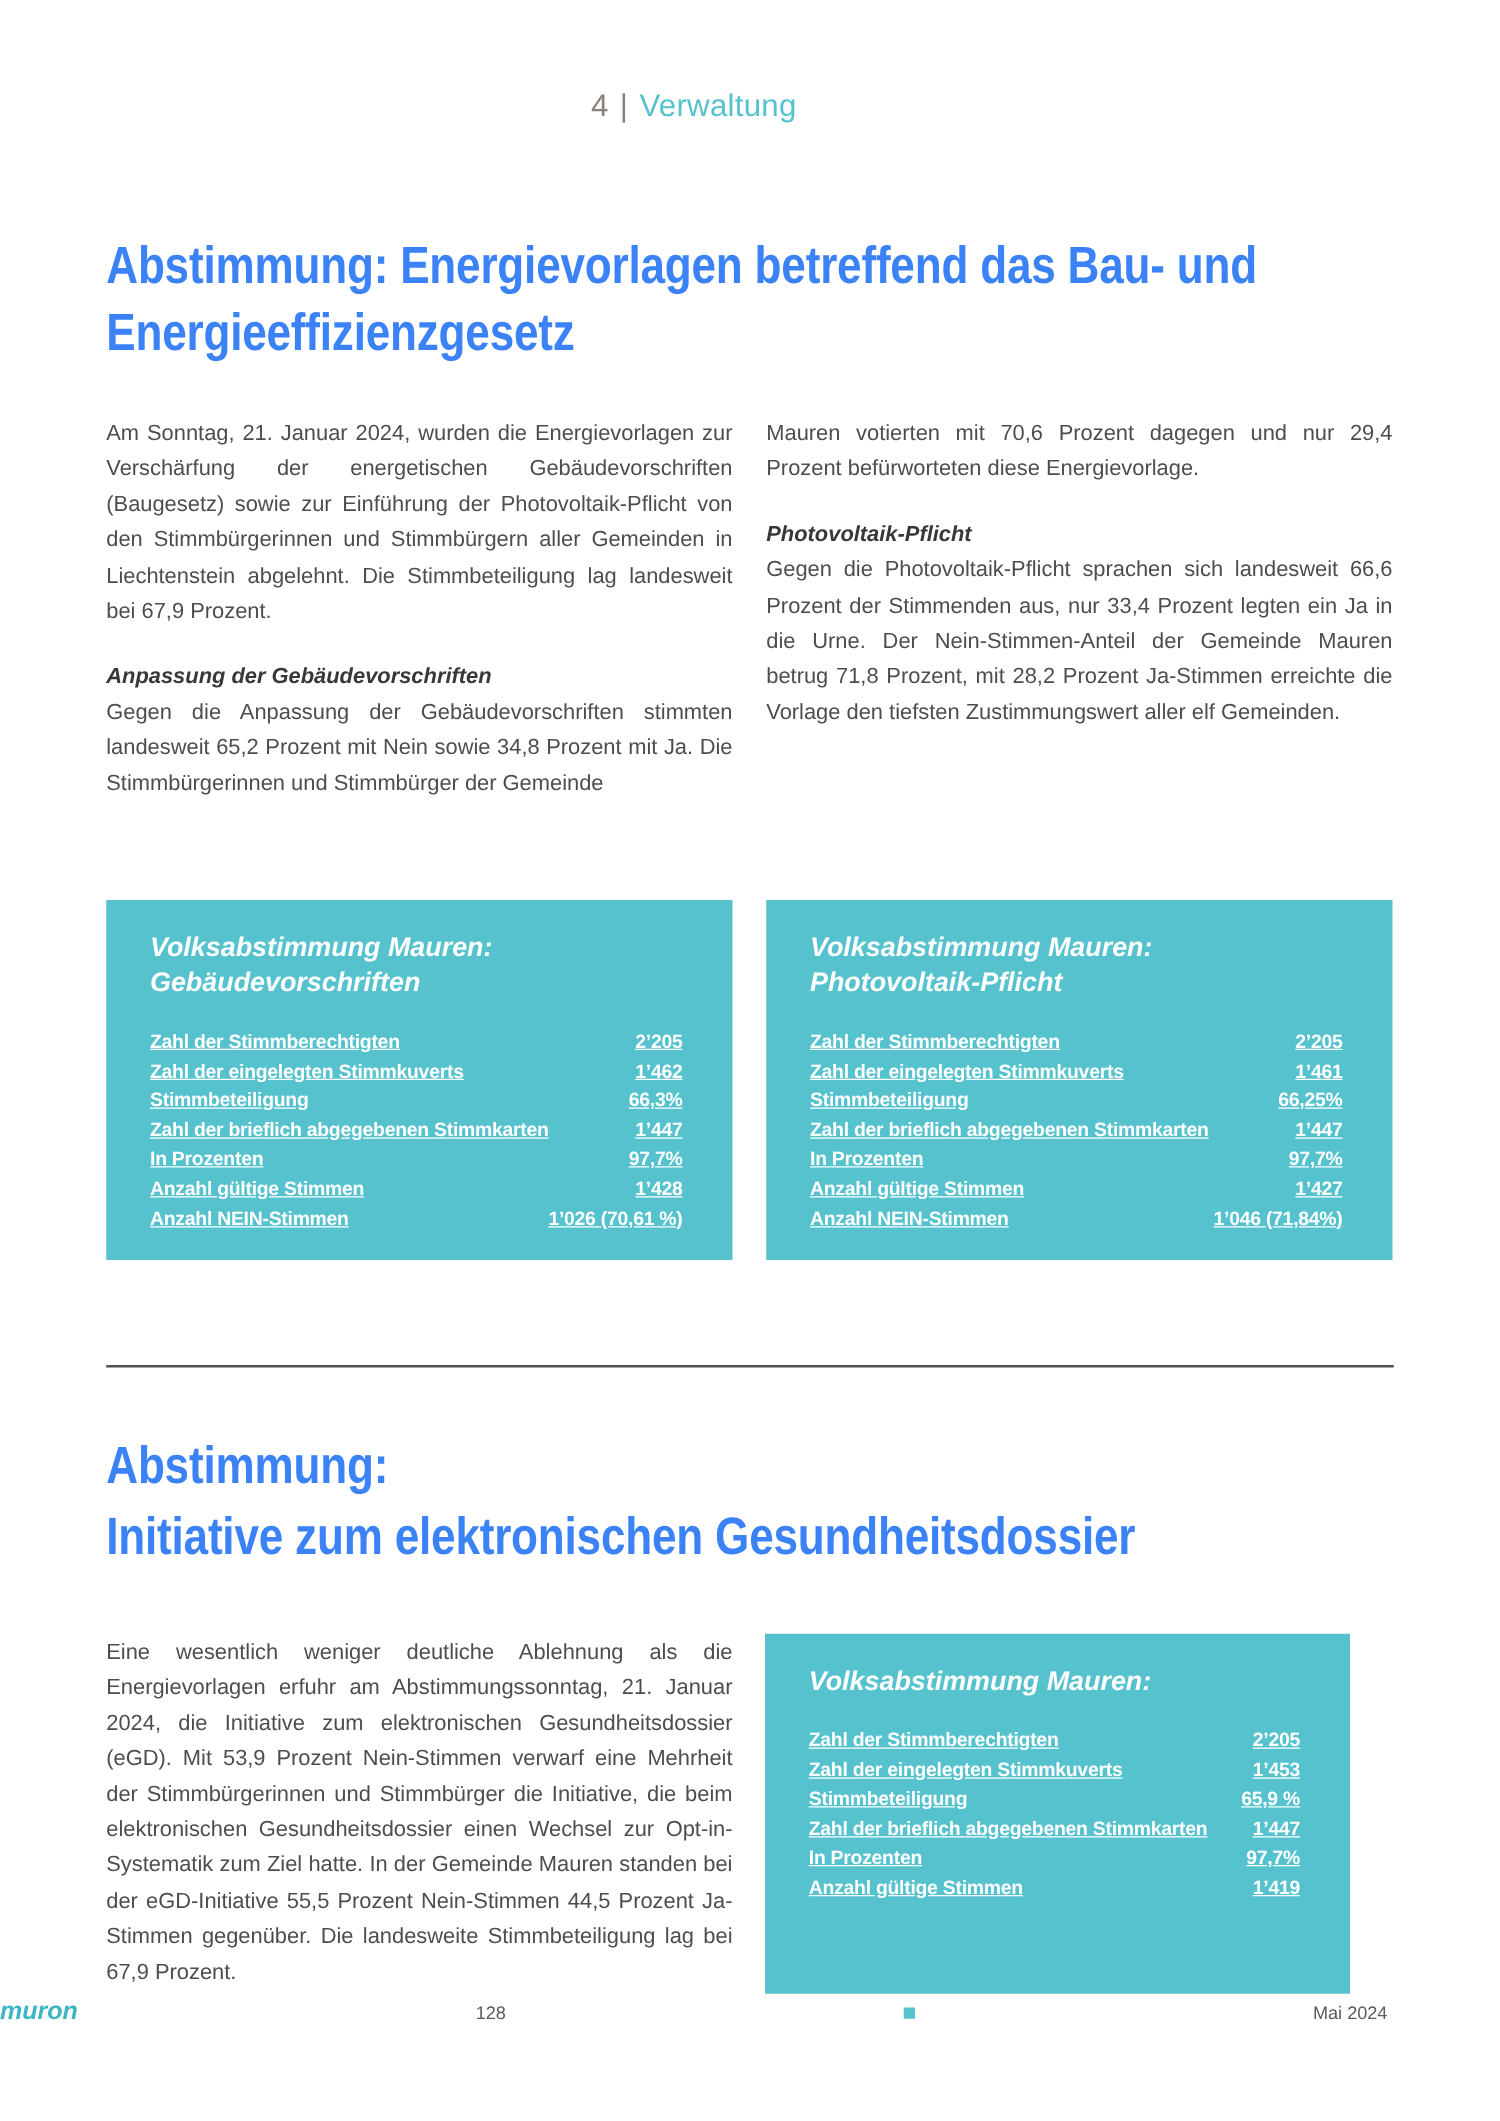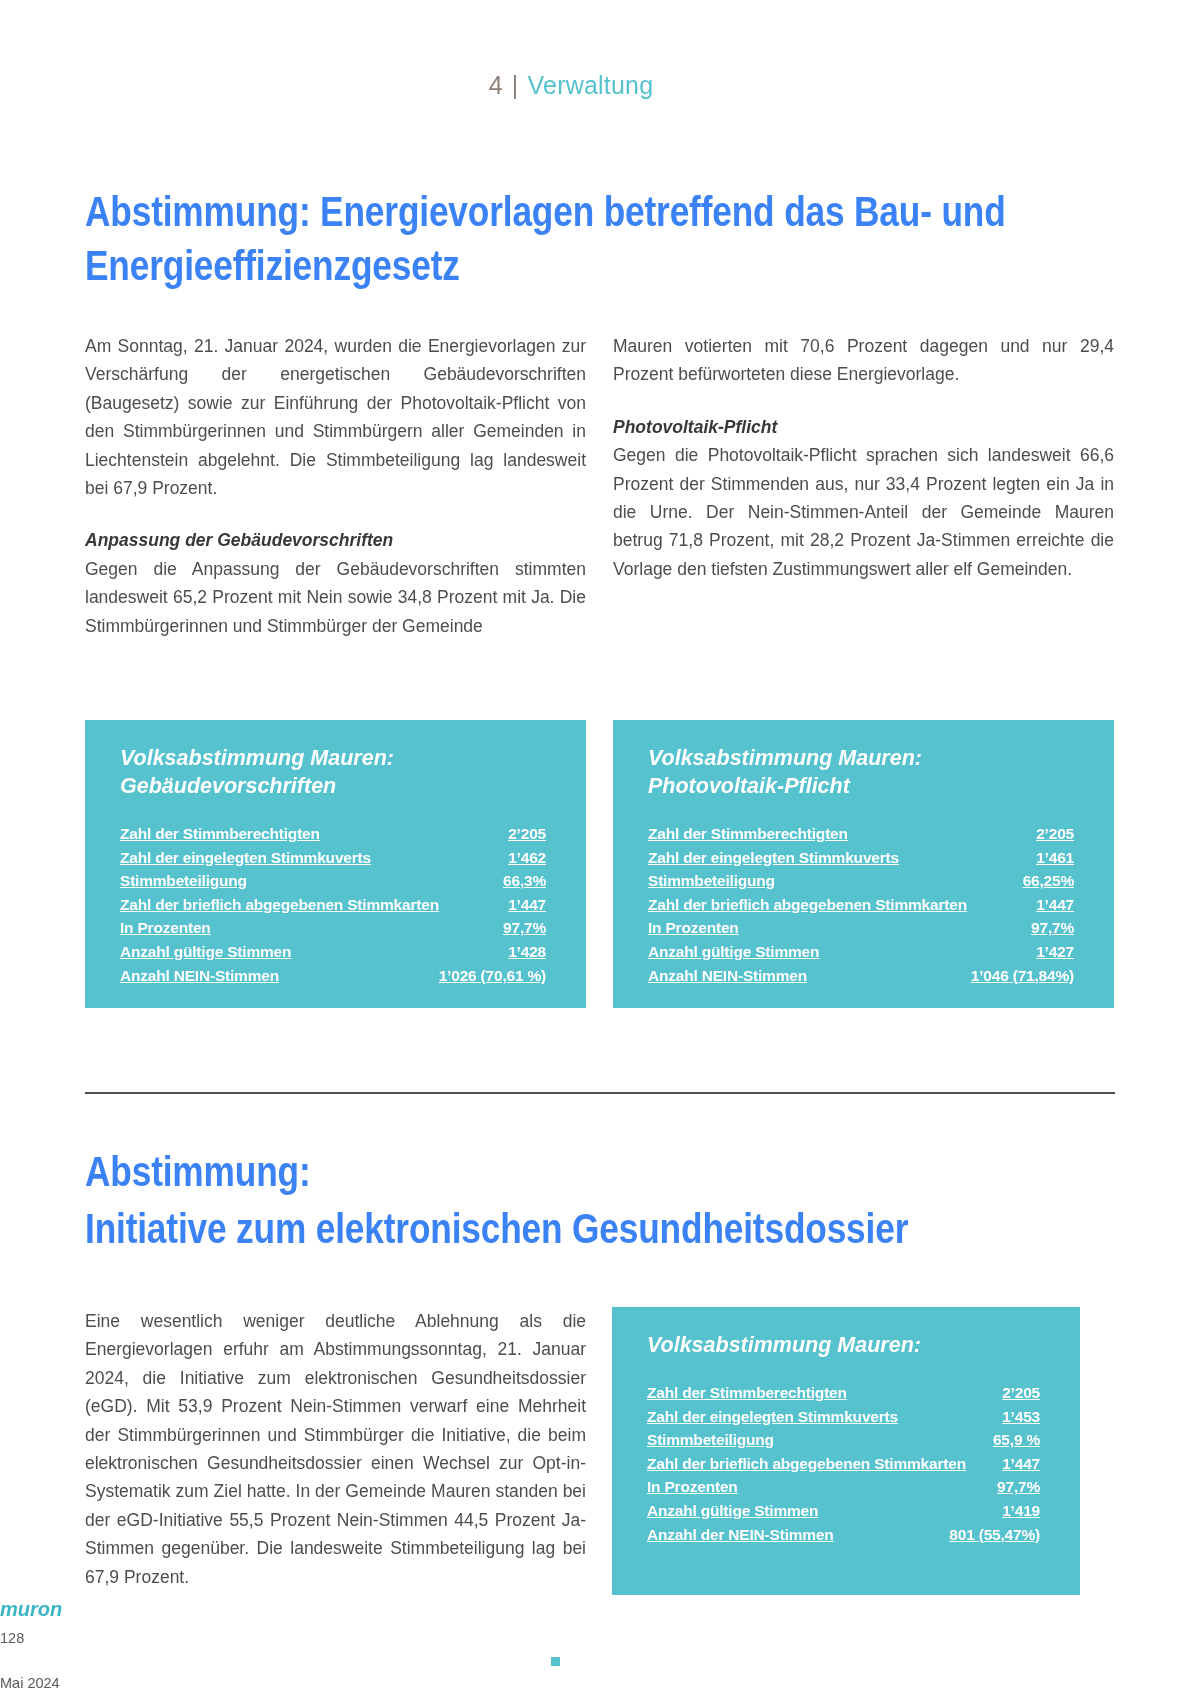--- a/index.html
+++ b/index.html
@@ -7,21 +7,21 @@
     position:relative;
     width:1200px;height:1697px;
     background:#ffffff;
     font-family:"Liberation Sans", sans-serif;
     margin:0 auto;
     overflow:hidden;
   }
 
   
   .page-header{
-    position:absolute;top:70px;left:16px;width:1110px;
+    position:absolute;top:70px;left:0;width:1110px;
     text-align:center;font-size:25px;line-height:30px;
     color:#8c8078;letter-spacing:.2px;
   }
   .page-header .sep{margin:0 9px;color:#8c8078;}
   .page-header .section{color:#56c2ce;}
 
   
   .headline{margin:0;padding:0;font-weight:700;color:#3b82f6;}
   .hl-line{
     display:block;white-space:nowrap;
@@ -69,21 +69,21 @@
   
   .divider{
     position:absolute;top:1092px;left:85px;width:1030px;
     border:none;border-top:2px solid #55504b;margin:0;
   }
 
   
   .page-footer{
     position:absolute;top:1598px;left:0;width:1110px;
     display:flex;justify-content:space-between;align-items:baseline;gap:9px;
-    color:#5f5a56;font-size:14.5px;flex-direction:column;
+    color:#5f5a56;font-size:14.5px;
   }
   .page-footer .brand{
     color:#3cb6c4;font-weight:bold;font-style:italic;font-size:20px;
   }
   .page-footer .square{
     width:9px;height:9px;background:#56c2ce;display:inline-block;
     align-self:center;margin-top:2px;
   }
 </style>
 </head>
@@ -222,24 +222,20 @@
               <span>1’447</span>
             </div>
             <div class="statrow">
               <span>In Prozenten</span>
               <span>97,7%</span>
             </div>
             <div class="statrow">
               <span>Anzahl gültige Stimmen</span>
               <span>1’419</span>
             </div>
-            <div class="statrow">
-              <span>Anzahl der NEIN-Stimmen</span>
-              <span>801 (55,47%)</span>
-            </div>
           </div>
       </aside>
     </div>
   </section>
 
   <footer class="page-footer">
     <span class="brand">muron</span>
     <span class="issue">128</span>
     <span class="square"></span>
     <span class="date">Mai 2024</span>

